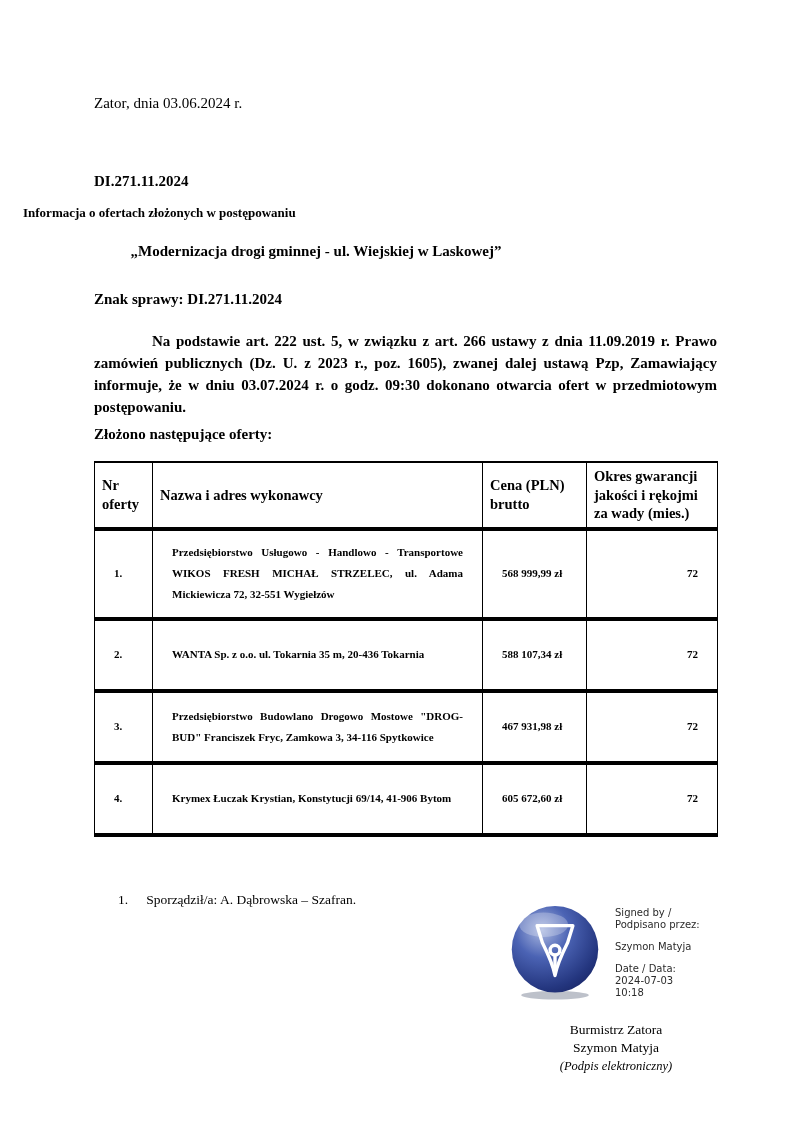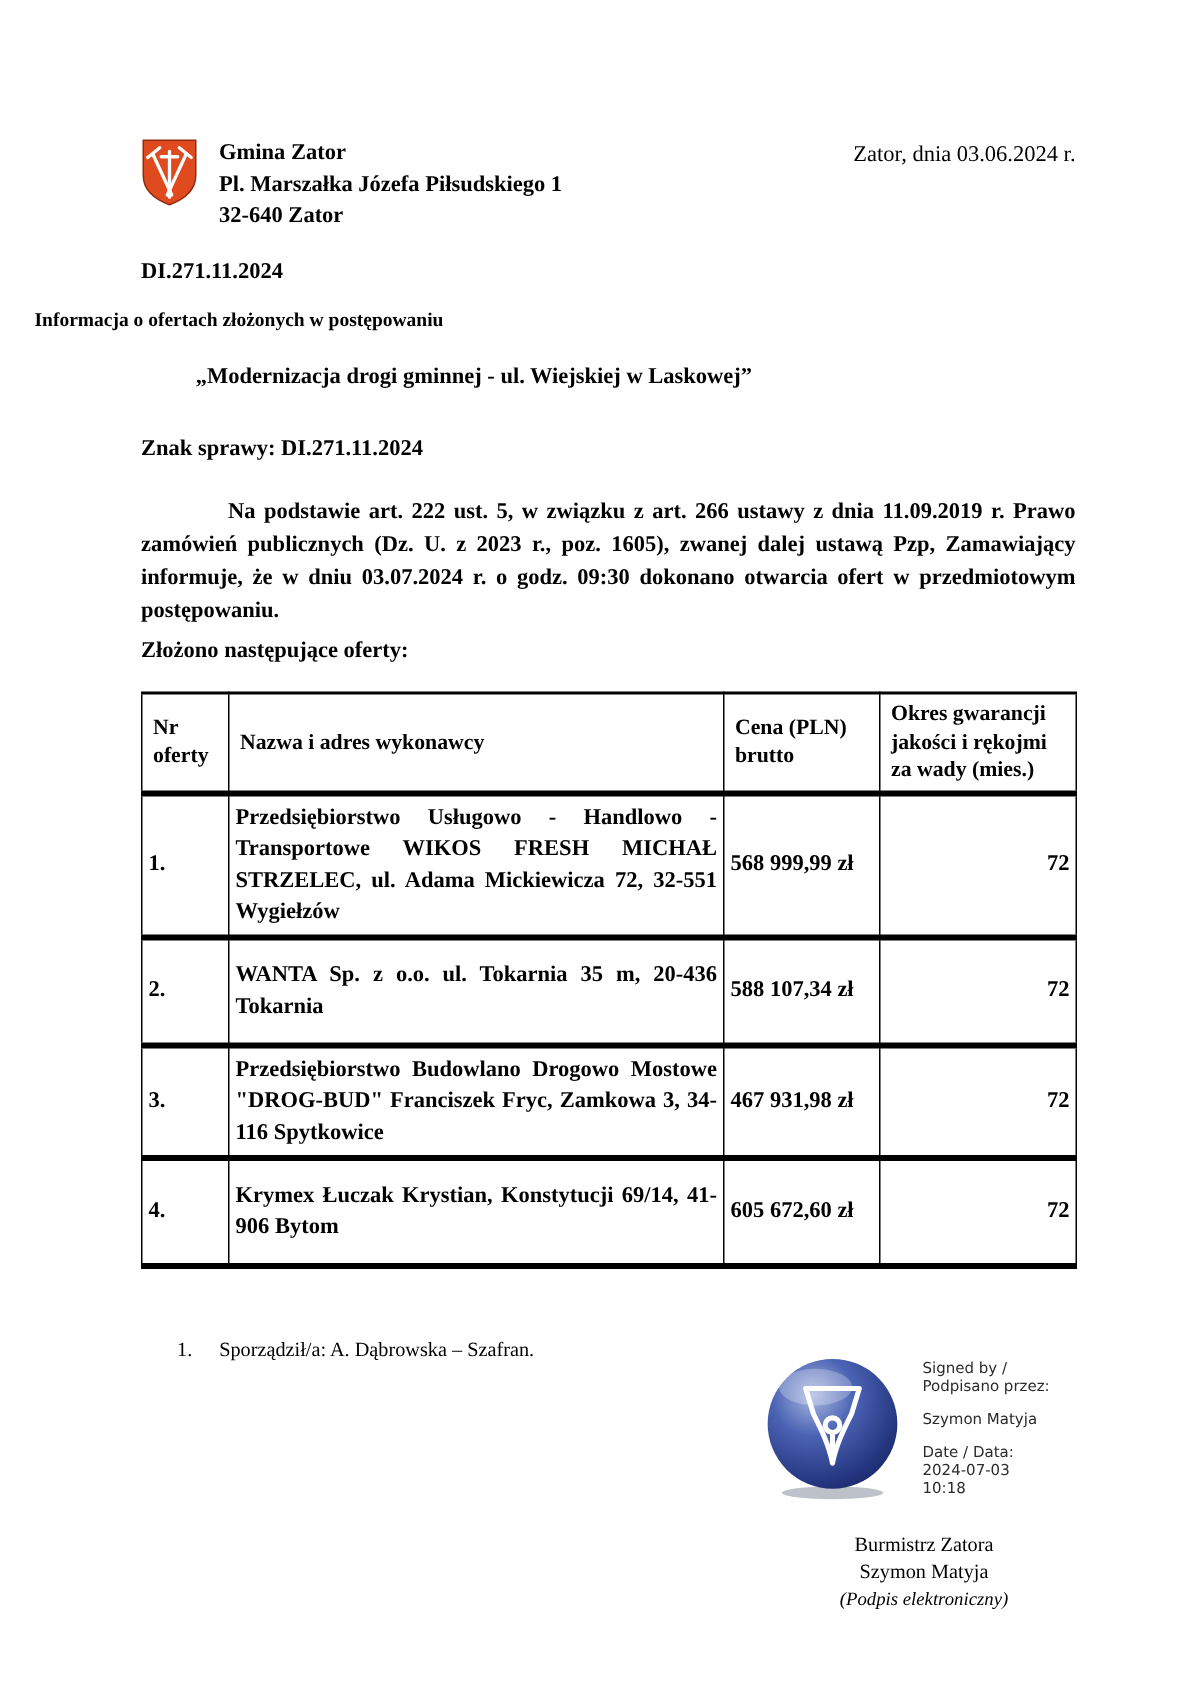--- a/index.html
+++ b/index.html
@@ -57,21 +57,21 @@
     vertical-align: middle;
     font-weight: bold;
   }
   table.offers th:first-child, table.offers td:first-child { border-left: none; }
   table.offers th {
     font-size: 14.5px; line-height: 18.5px;
     text-align: left; padding: 4px 7px;
     height: 55px;
   }
   th.th-price, th.th-warranty { text-align: justify; }
-  table.offers td { font-size: 15px; line-height: 21px; padding: 4px 4px; }
+  table.offers td { font-size: 11px; line-height: 21px; padding: 4px 19px; }
   td.cell-nr { padding-left: 8px; }
   td.cell-name { text-align: justify; padding: 5px 10px; }
   td.cell-price { padding-left: 9px; white-space: nowrap; }
   td.cell-warranty { text-align: right; padding-right: 7px; }
   tr.row-1 td { height: 90px; }
   tr.row-2 td, tr.row-3 td, tr.row-4 td { height: 72px; }
   
   .prepared {
     position: absolute;
     top: 891px; left: 118px;
@@ -97,38 +97,20 @@
     font-size: 13.5px; line-height: 18px;
   }
   .signature .sig-note { font-style: italic; font-size: 12.5px; }
 </style>
 </head>
 <body>
 
 <div class="page">
 
   <div class="letterhead">
-    <div class="letterhead-left">
-      <svg class="coa" viewBox="0 0 38 46" aria-hidden="true">
-        <path d="M1.5 1.5 H36.5 V25 Q36.5 38 19 44.5 Q1.5 38 1.5 25 Z" fill="#df4a1f" stroke="#8d2e12" stroke-width="1"></path>
-        <g stroke="#ffffff" stroke-width="2.2" stroke-linecap="round">
-          <line x1="8" y1="11" x2="20.5" y2="38"></line>
-          <line x1="4.5" y1="13" x2="12.5" y2="6.5"></line>
-          <line x1="30" y1="11" x2="17.5" y2="38"></line>
-          <line x1="25.5" y1="6.5" x2="33.5" y2="13"></line>
-          <line x1="19" y1="9" x2="19" y2="39.5"></line>
-          <line x1="13.5" y1="12.5" x2="24.5" y2="12.5"></line>
-        </g>
-      </svg>
-      <div class="sender-lines">
-        <div>Gmina Zator</div>
-        <div>Pl. Marszałka Józefa Piłsudskiego 1</div>
-        <div>32-640 Zator</div>
-      </div>
-    </div>
     <div class="dateline">Zator, dnia 03.06.2024 r.</div>
   </div>
 
   <div class="ref">DI.271.11.2024</div>
   <div class="doc-title">Informacja o ofertach złożonych w postępowaniu</div>
   <div class="doc-subtitle">„Modernizacja drogi gminnej - ul. Wiejskiej w Laskowej”</div>
   <div class="case-ref">Znak sprawy: DI.271.11.2024</div>
 
   <div class="body-par">Na podstawie art. 222 ust. 5, w związku z art. 266 ustawy z dnia 11.09.2019 r. Prawo zamówień publicznych (Dz. U. z 2023 r., poz. 1605), zwanej dalej ustawą Pzp, Zamawiający informuje, że w dniu 03.07.2024 r. o godz. 09:30 dokonano otwarcia ofert w przedmiotowym postępowaniu.</div>
   <div class="offers-intro">Złożono następujące oferty:</div>

